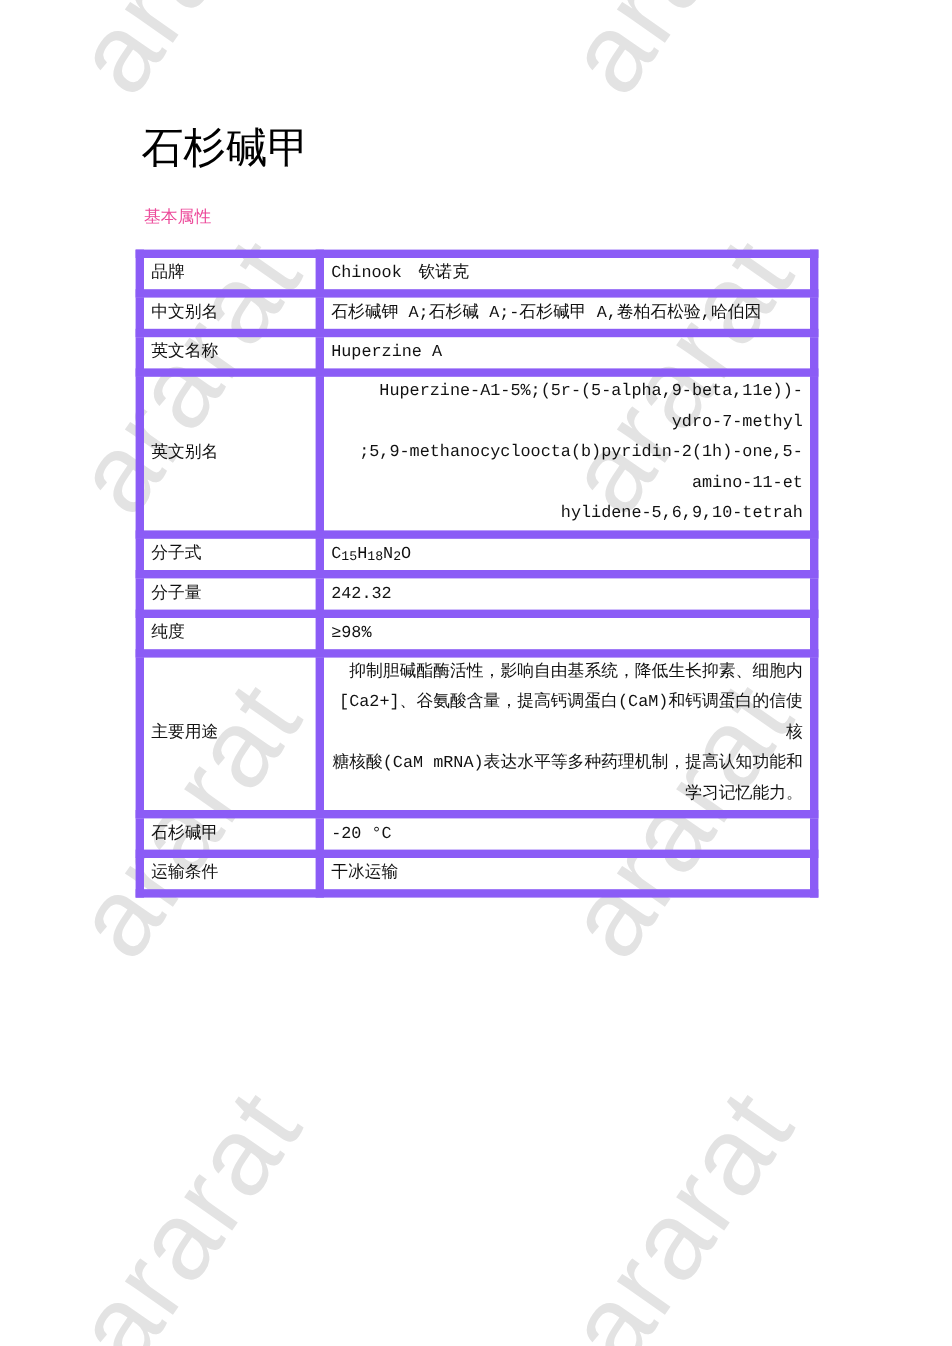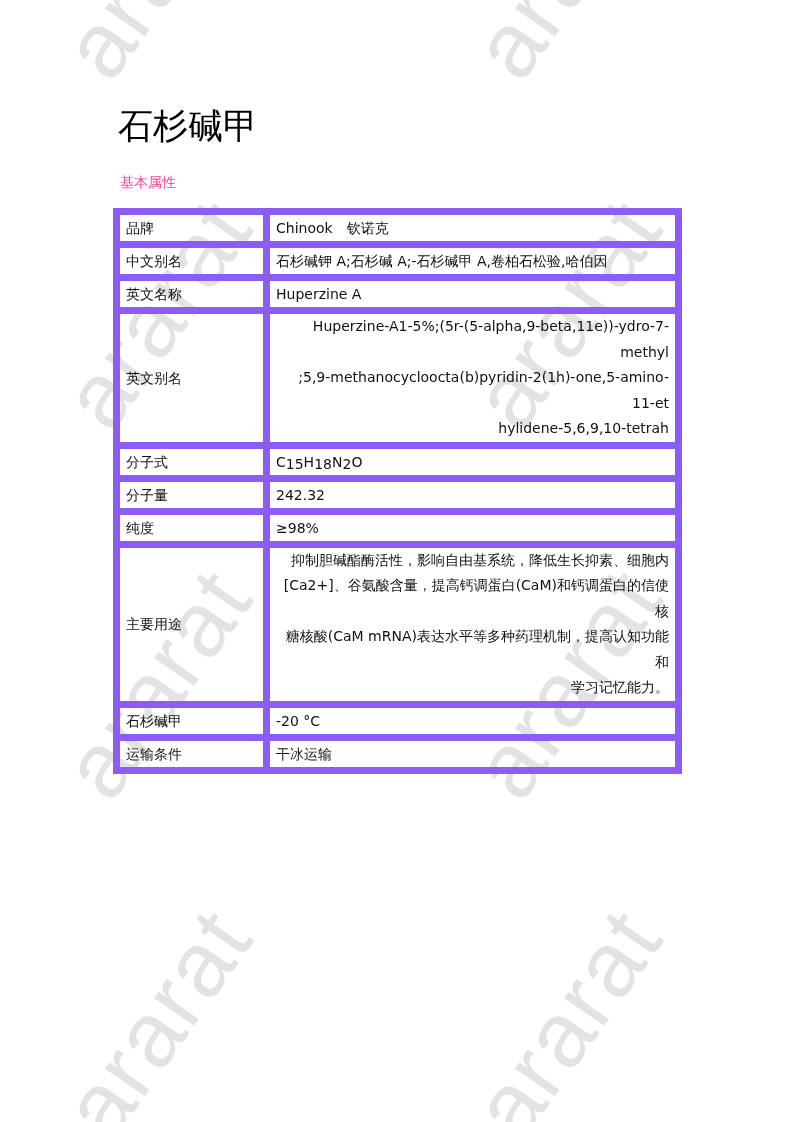--- a/index.html
+++ b/index.html
@@ -26,20 +26,21 @@
       letter-spacing: 2px;
       z-index: 0;
       user-select: none;
       pointer-events: none;
     }
     .page {
       position: absolute;
       left: 0; top: 0;
       width: 793px; height: 1122px;
       z-index: 1;
+      font-family: Liberation Mono, monospace;
     }
     .title {
       position: absolute;
       left: 118px;
       top: 100px;
       font-size: 35px;
       line-height: 52px;
       margin: 0;
       font-weight: normal;
       letter-spacing: 0px;
@@ -73,21 +74,21 @@
     table.props td.key {
       width: 131px;
     }
     table.props td.val.multi {
       line-height: 25.5px;
       padding-top: 0;
       padding-bottom: 0;
       text-align: right;
     }
     sub {
-      font-size: 14px;
+      font-size: 11px;
       vertical-align: -2px;
       line-height: 0;
       margin-top: 27px;
     }
   </style>
 </head>
 <body>
 
 <div class="watermark" style="left:128px; top:-8px;">ararat</div>
 <div class="watermark" style="left:538px; top:-8px;">ararat</div>

